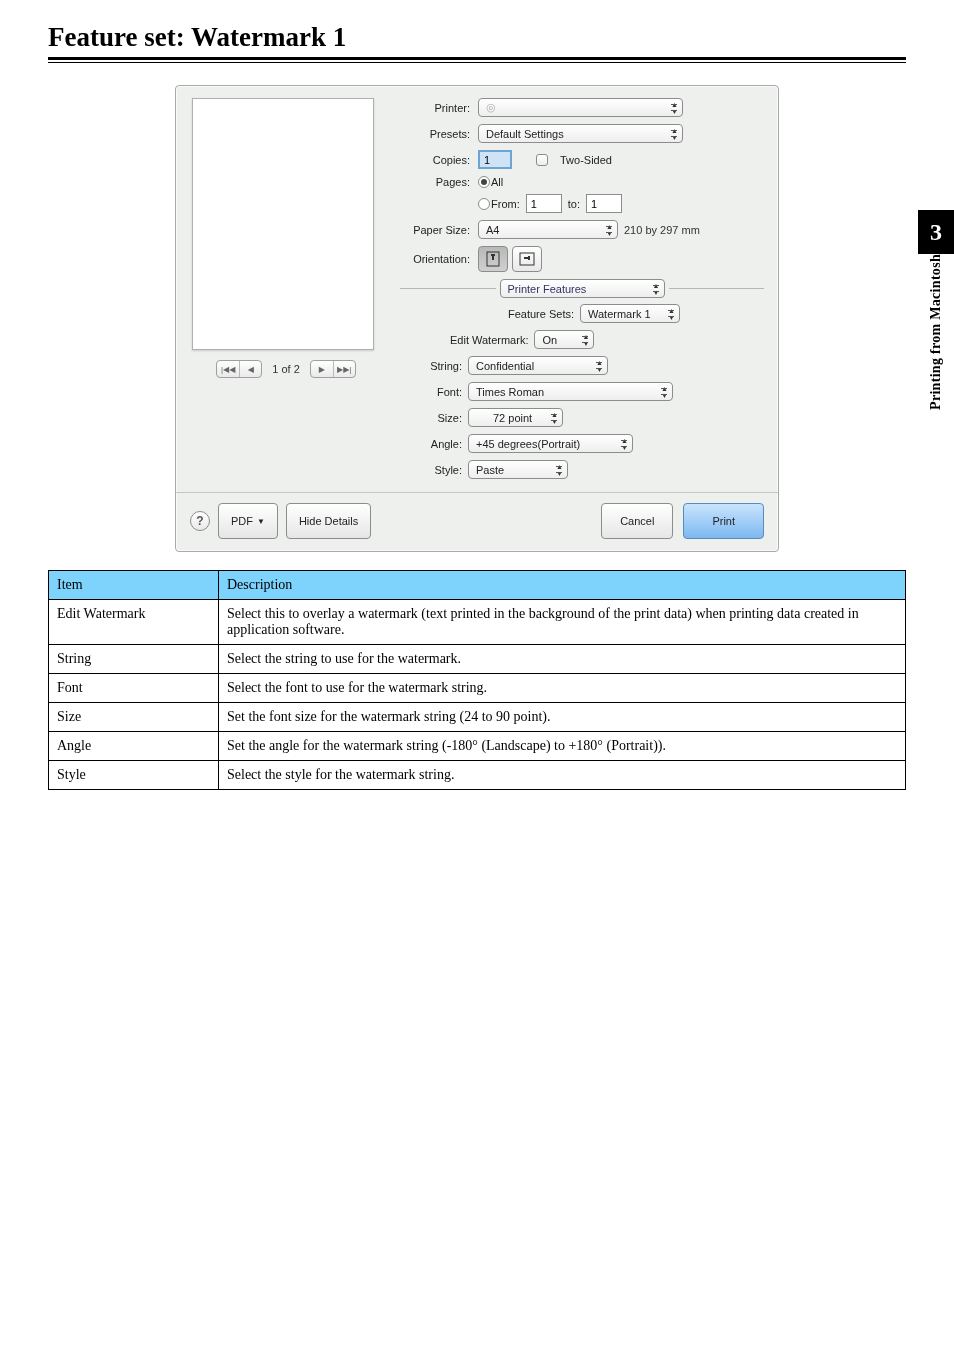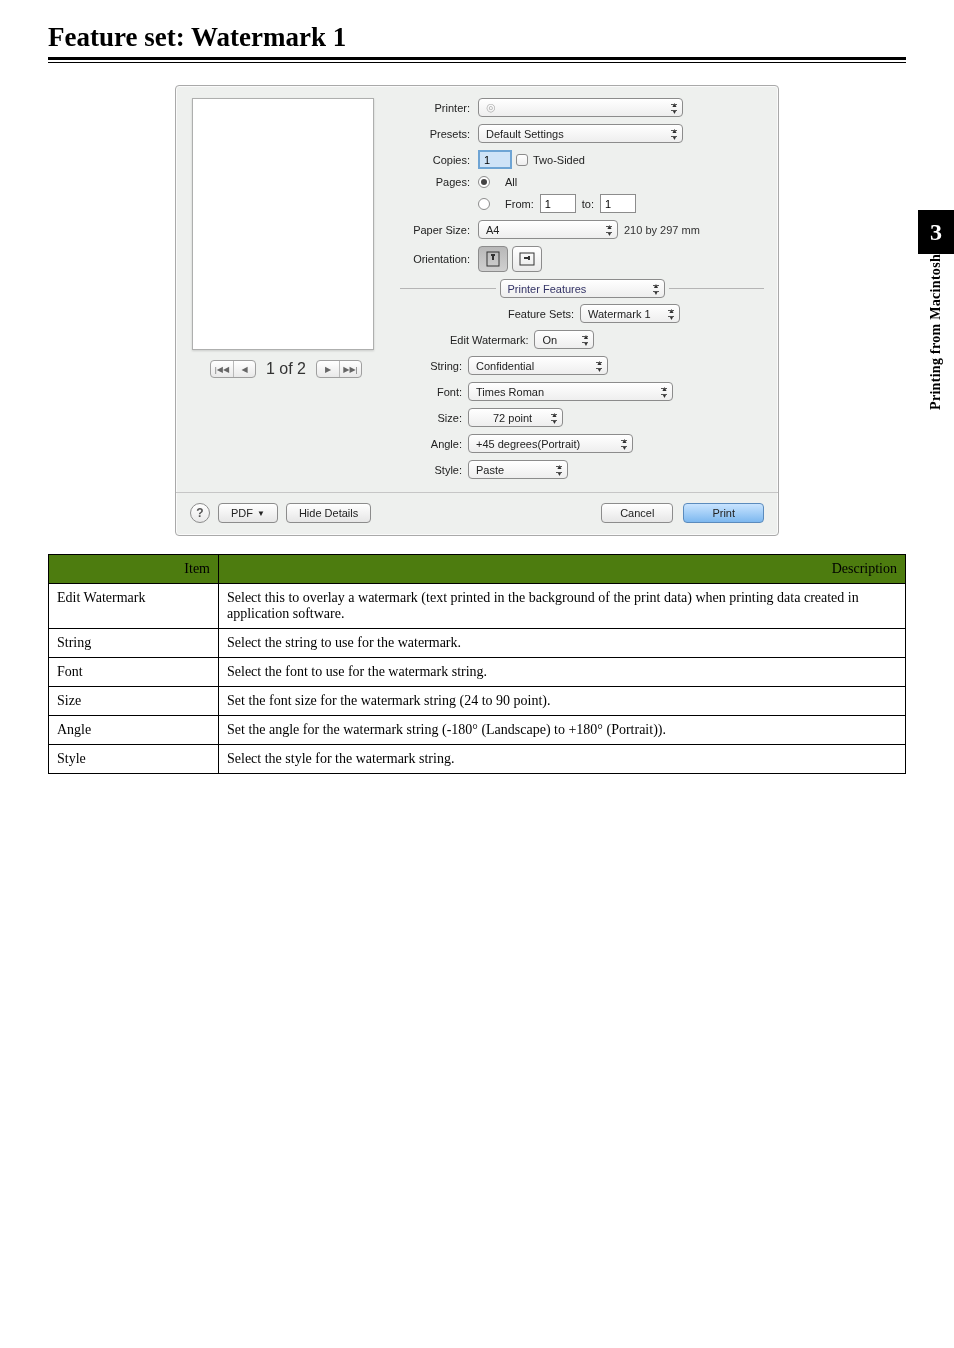--- a/index.html
+++ b/index.html
@@ -72,21 +72,21 @@
   }
   .seg-btn div {
     width: 22px;
     display: flex;
     align-items: center;
     justify-content: center;
     font-size: 8px;
     color: #666;
   }
   .seg-btn div + div { border-left: 1px solid #b9b9b9; }
-  .pagenum { font-size: 16px; color: #333; }
+  .pagenum { font-size: 11px; color: #333; }
   .opts-col { flex: 1; padding-left: 18px; }
   .row { display: flex; align-items: center; margin-bottom: 7px; }
   .row-label { width: 78px; text-align: right; padding-right: 8px; color: #222; }
   .row-label-sm { width: 60px; text-align: right; padding-right: 6px; color: #222; }
   .mac-select {
     height: 19px;
     border: 1px solid #8c8c8c;
     border-radius: 4px;
     background: linear-gradient(#ffffff, #eeeeee);
     display: inline-flex;
@@ -126,27 +126,27 @@
     height: 19px;
     width: 36px;
     border: 1px solid #8c8c8c;
     background: #fff;
     font-size: 11px;
     padding: 0 4px;
     color: #000;
   }
   .mac-text.sel { border: 2px solid #6ea4d4; background: #cfe3f7; width: 34px; }
   .checkbox {
-    display:inline-flex; align-items:center; gap:5px; margin-left:4px;
+    display:inline-flex; align-items:center; gap:12px; margin-left:24px;
   }
   .checkbox-box {
     width:12px; height:12px; border:1px solid #8c8c8c; border-radius:3px;
     background: linear-gradient(#fff,#eee);
   }
-  .radio { display:inline-flex; align-items:center; gap:15px; }
+  .radio { display:inline-flex; align-items:center; gap:1px; }
   .radio-dot {
     width:12px; height:12px; border:1px solid #8c8c8c; border-radius:50%;
     background:#fff; position:relative; display:inline-block;
   }
   .radio-dot.on:after {
     content:""; position:absolute; left:2px; top:2px; right:2px; bottom:2px;
     border-radius:50%; background:#444;
   }
   .orient-btn {
     width: 30px; height: 26px;
@@ -165,21 +165,21 @@
   .fieldset-line .ftxt { color:#336; font-size:11px; margin-right:4px; }
   .feature-area { padding-left: 8px; }
   .dim-note { margin-left: 6px; color:#333; }
   .dialog-footer {
     border-top: 1px solid #c6c6c6;
     padding: 10px 14px 12px 14px;
     display:flex;
     align-items:center;
   }
   .mac-button {
-    height: 20px;
+    height: 36px;
     padding: 0 12px;
     border: 1px solid #8c8c8c;
     border-radius: 4px;
     background: linear-gradient(#ffffff,#e6e6e6);
     font-family: inherit;
     font-size: 11px;
     display:inline-flex; align-items:center; justify-content:center;
     color:#222;
   }
   .mac-button.primary {
@@ -203,21 +203,21 @@
     font-family: "Century Schoolbook", Georgia, serif;
   }
   table.desc th, table.desc td {
     border: 1px solid #000;
     padding: 6px 8px;
     font-size: 14px;
     vertical-align: top;
     text-align: left;
     font-weight: normal;
   }
-  table.desc th { background: #4d7c0f; text-align: right; }
+  table.desc th { background: #7dd3fc; text-align: left; }
   table.desc td.item { width: 170px; }
 
   
   .side-tab {
     position: absolute;
     right: 0;
     top: 210px;
     width: 36px;
     height: 264px;
     display: flex;

